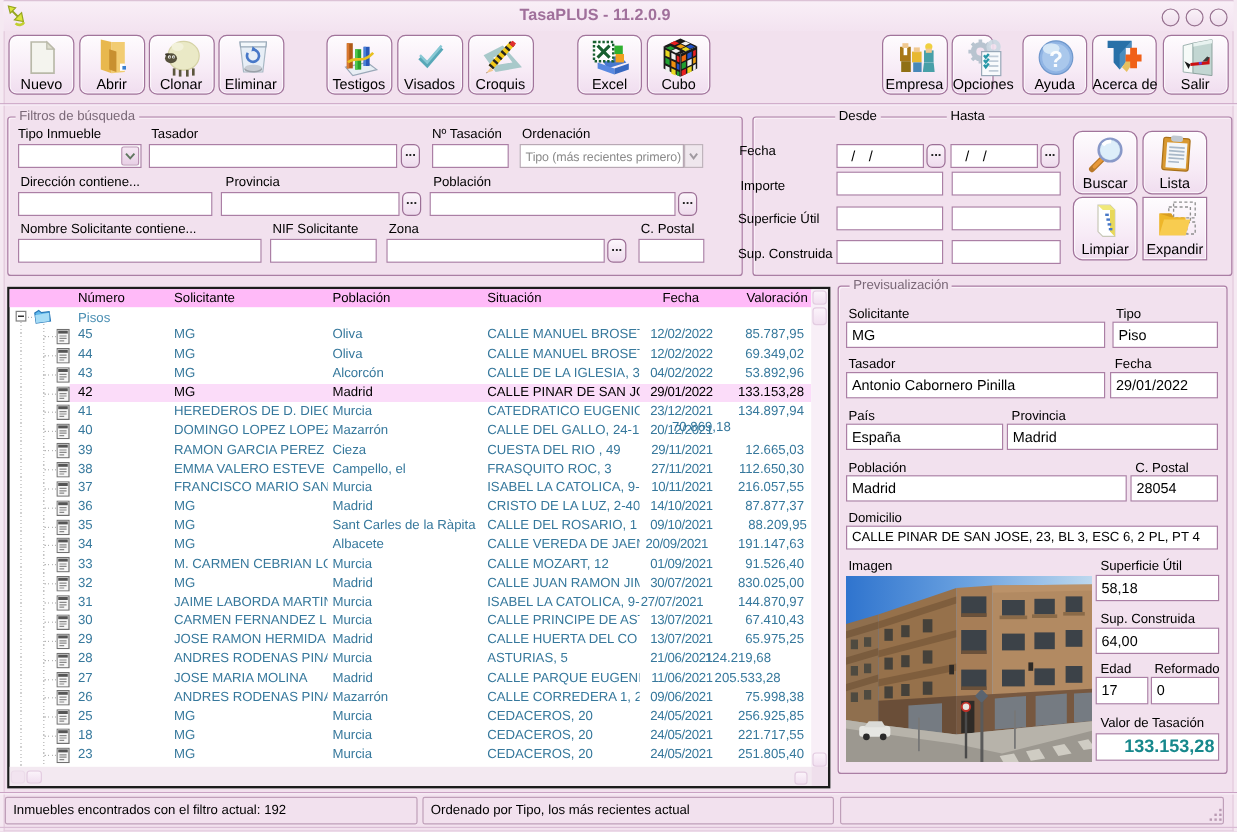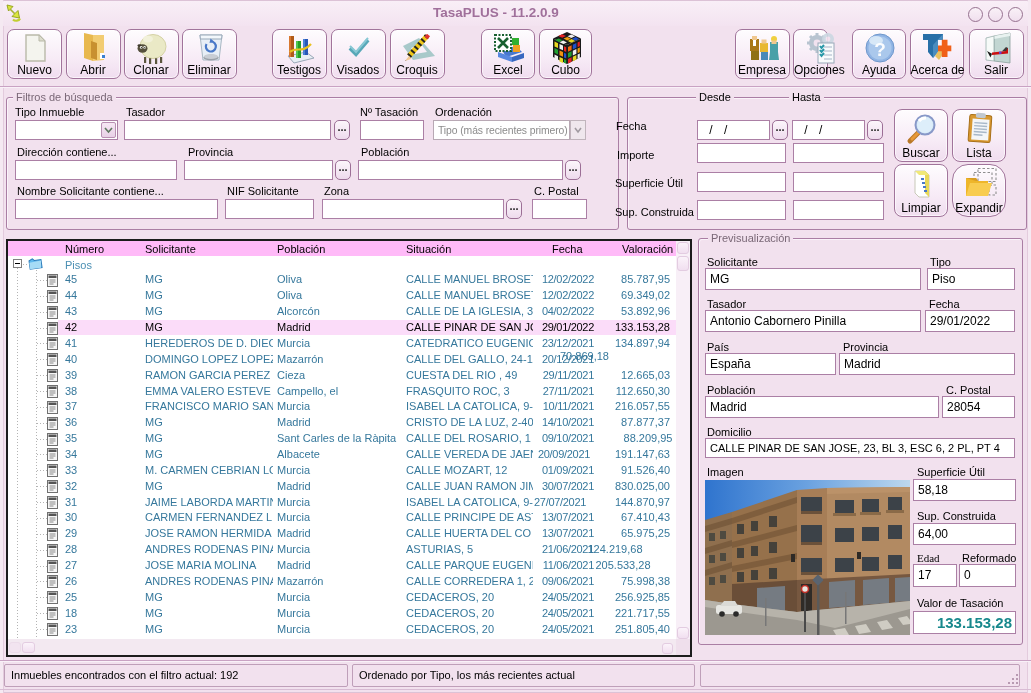--- a/index.html
+++ b/index.html
@@ -304,21 +304,21 @@
 <path d="M8 4 L18 4 L22 8 L12 8 Z" fill="#f0e878"></path>
 <g fill="#4878c8">
         <rect x="14" y="11" width="3" height="2"></rect>
         <rect x="15" y="15" width="3" height="2"></rect>
         <rect x="16" y="19" width="3" height="2"></rect>
         <rect x="17" y="23" width="3" height="2"></rect>
       </g>
 </svg>
     <div class="cap">Limpiar</div>
   </div>
-<div class="tbtn" style="left:952px;top:164px;width:54px;height:53px;border-radius:16px">
+<div class="tbtn" style="left:952px;top:164px;width:54px;height:53px;border-radius:0">
     <svg class="a" style="left:11px;top:2px" width="34" height="32" viewBox="0 0 34 32">
 <rect x="14" y="1.5" width="18" height="13" fill="none" stroke="#8e8e8e" stroke-width="1.1" stroke-dasharray="2.5 2"></rect>
 <rect x="10" y="5.5" width="18" height="13" fill="none" stroke="#8e8e8e" stroke-width="1.1" stroke-dasharray="2.5 2"></rect>
 <rect x="25" y="18" width="7" height="10" fill="none" stroke="#8e8e8e" stroke-width="1.1" stroke-dasharray="2.5 2"></rect>
 <path d="M2 11 L12 11 L14 14 L24 14 L24 29 L2 29 Z" fill="#eeb62a"></path>
 <path d="M2 29 L6 16 L28 16 L24 29 Z" fill="#f8cc50"></path>
 <path d="M2 11 L12 11 L14 14 L12 14 Z" fill="#d89c22"></path>
 </svg>
     <div class="cap">Expandir</div>
   </div>
@@ -693,21 +693,21 @@
 <div class="inp" style="left:705px;top:396px;width:234px;height:22px;line-height:20px;padding-left:4px;font-size:12px;">Madrid</div>
 <div class="lbl" style="left:946px;top:384px;">C. Postal</div>
 <div class="inp" style="left:942px;top:396px;width:73px;height:22px;line-height:20px;padding-left:4px;font-size:12px;">28054</div>
 <div class="lbl" style="left:707px;top:426px;">Domicilio</div>
 <div class="inp" style="left:705px;top:438px;width:310px;height:20px;line-height:18px;padding-left:4px;font-size:11px;">CALLE PINAR DE SAN JOSE, 23, BL 3, ESC 6, 2 PL, PT 4</div>
 <div class="lbl" style="left:707px;top:466px;">Imagen</div>
 <div class="lbl" style="left:917px;top:466px;">Superficie Útil</div>
 <div class="inp" style="left:913px;top:479px;width:103px;height:22px;line-height:20px;padding-left:4px;font-size:12px;">58,18</div>
 <div class="lbl" style="left:917px;top:510px;">Sup. Construida</div>
 <div class="inp" style="left:913px;top:523px;width:103px;height:22px;line-height:20px;padding-left:4px;font-size:12px;">64,00</div>
-<div class="lbl" style="left:917px;top:552px;font-family:Liberation Serif, serif;">Edad</div>
+<div class="lbl" style="left:917px;top:552px;">Edad</div>
 <div class="inp" style="left:913px;top:564px;width:44px;height:23px;line-height:21px;padding-left:4px;font-size:12px;">17</div>
 <div class="lbl" style="left:962px;top:552px;">Reformado</div>
 <div class="inp" style="left:959px;top:564px;width:57px;height:23px;line-height:21px;padding-left:4px;font-size:12px;">0</div>
 <div class="lbl" style="left:917px;top:597px;">Valor de Tasación</div>
 <div class="inp" style="left:913px;top:611px;width:103px;height:23px;line-height:21px;padding-left:4px;font-size:12px;">
     <b style="color:#17888c;font-size:15px;float:right;margin-right:3px">133.153,28</b>
   </div>
 <svg class="a" style="left:705px;top:480px" width="205" height="155" viewBox="0 0 205 155">
 <defs>
 <linearGradient id="sky" x1="0" y1="0" x2="1" y2="0">

